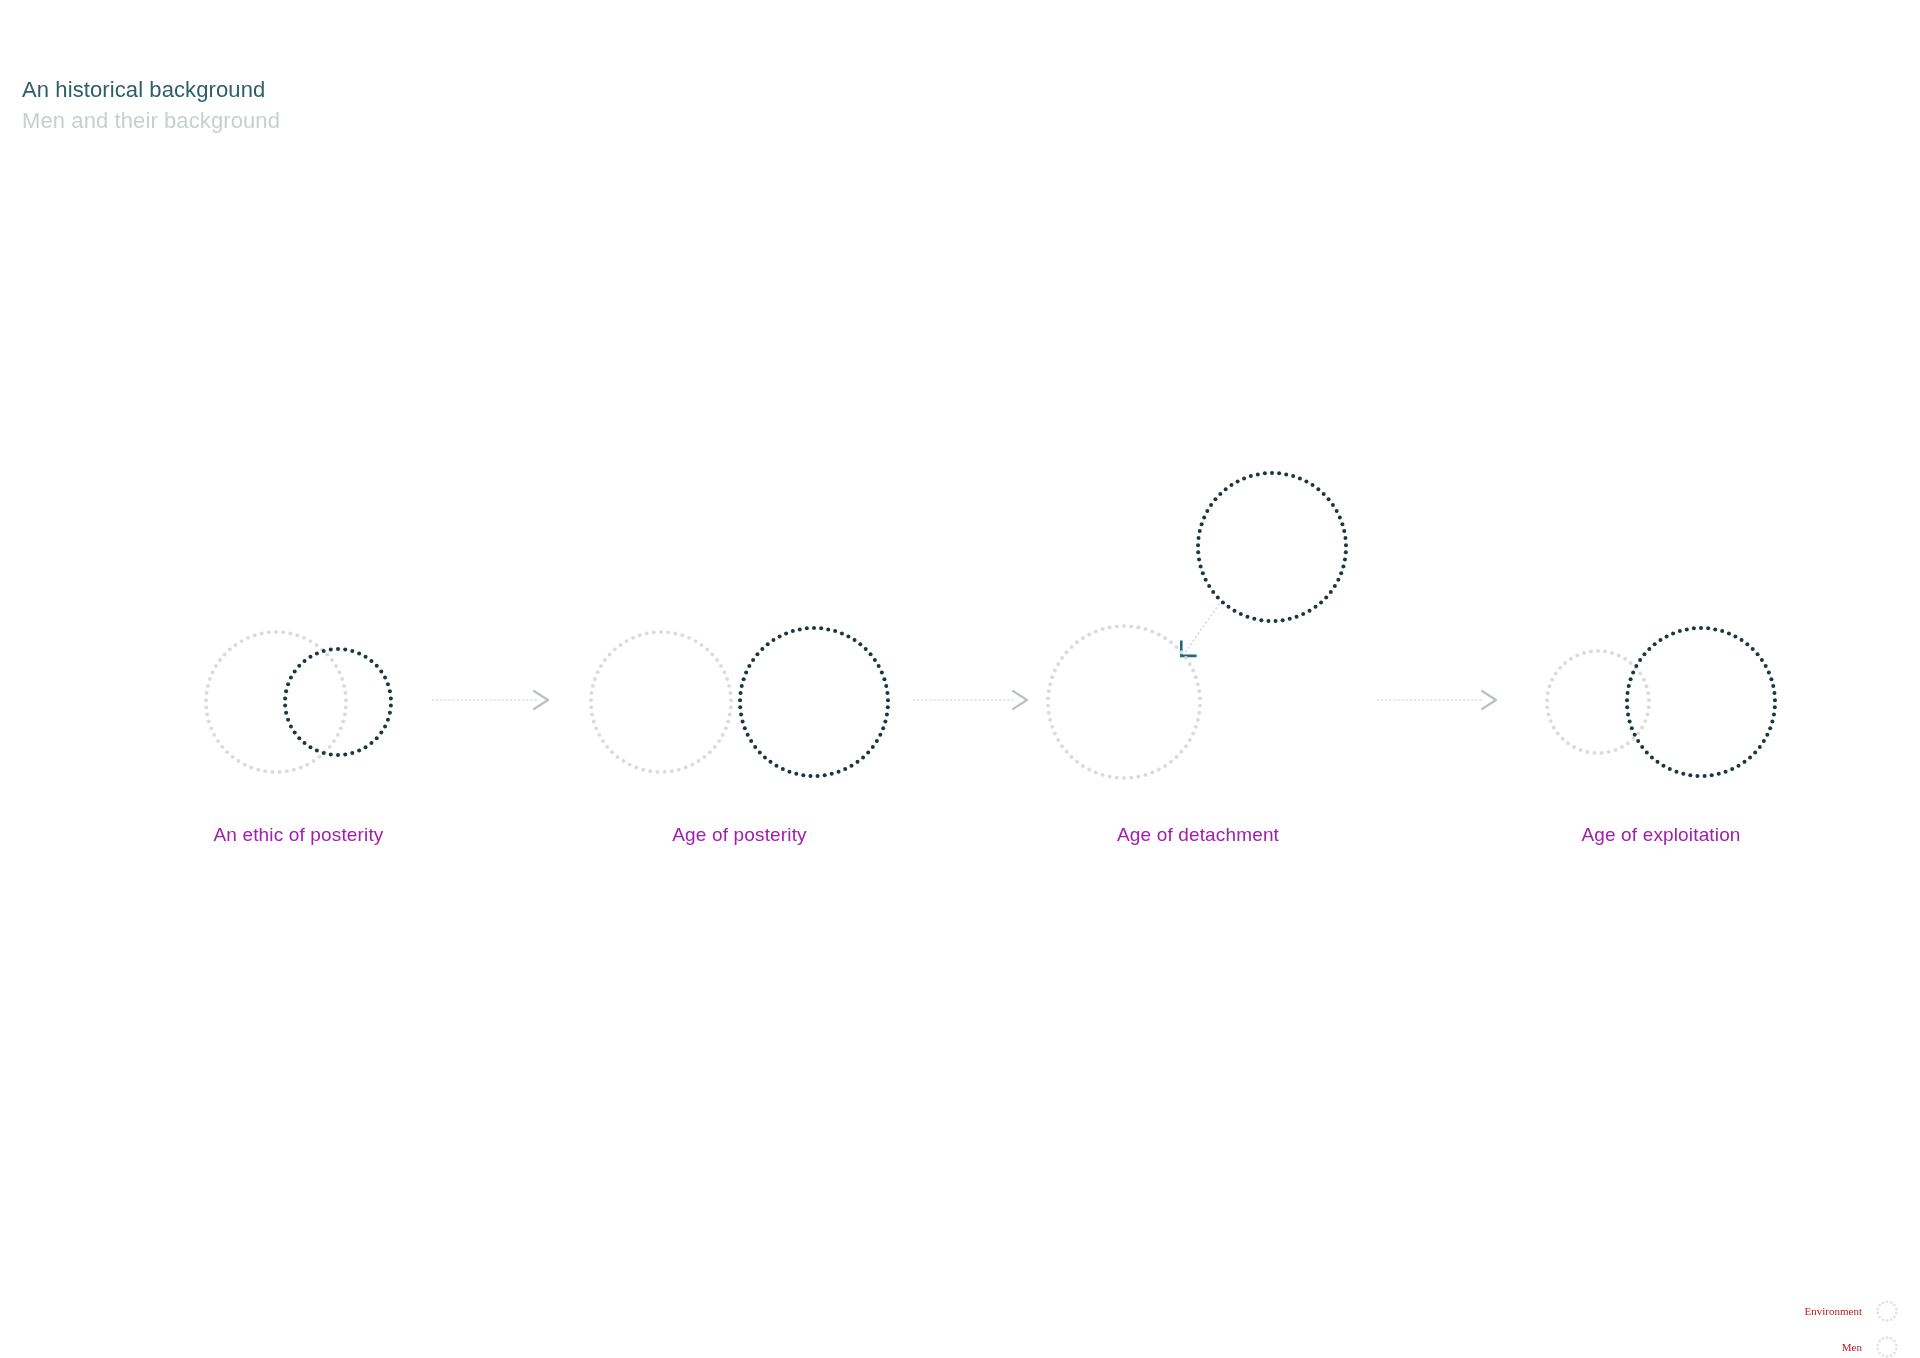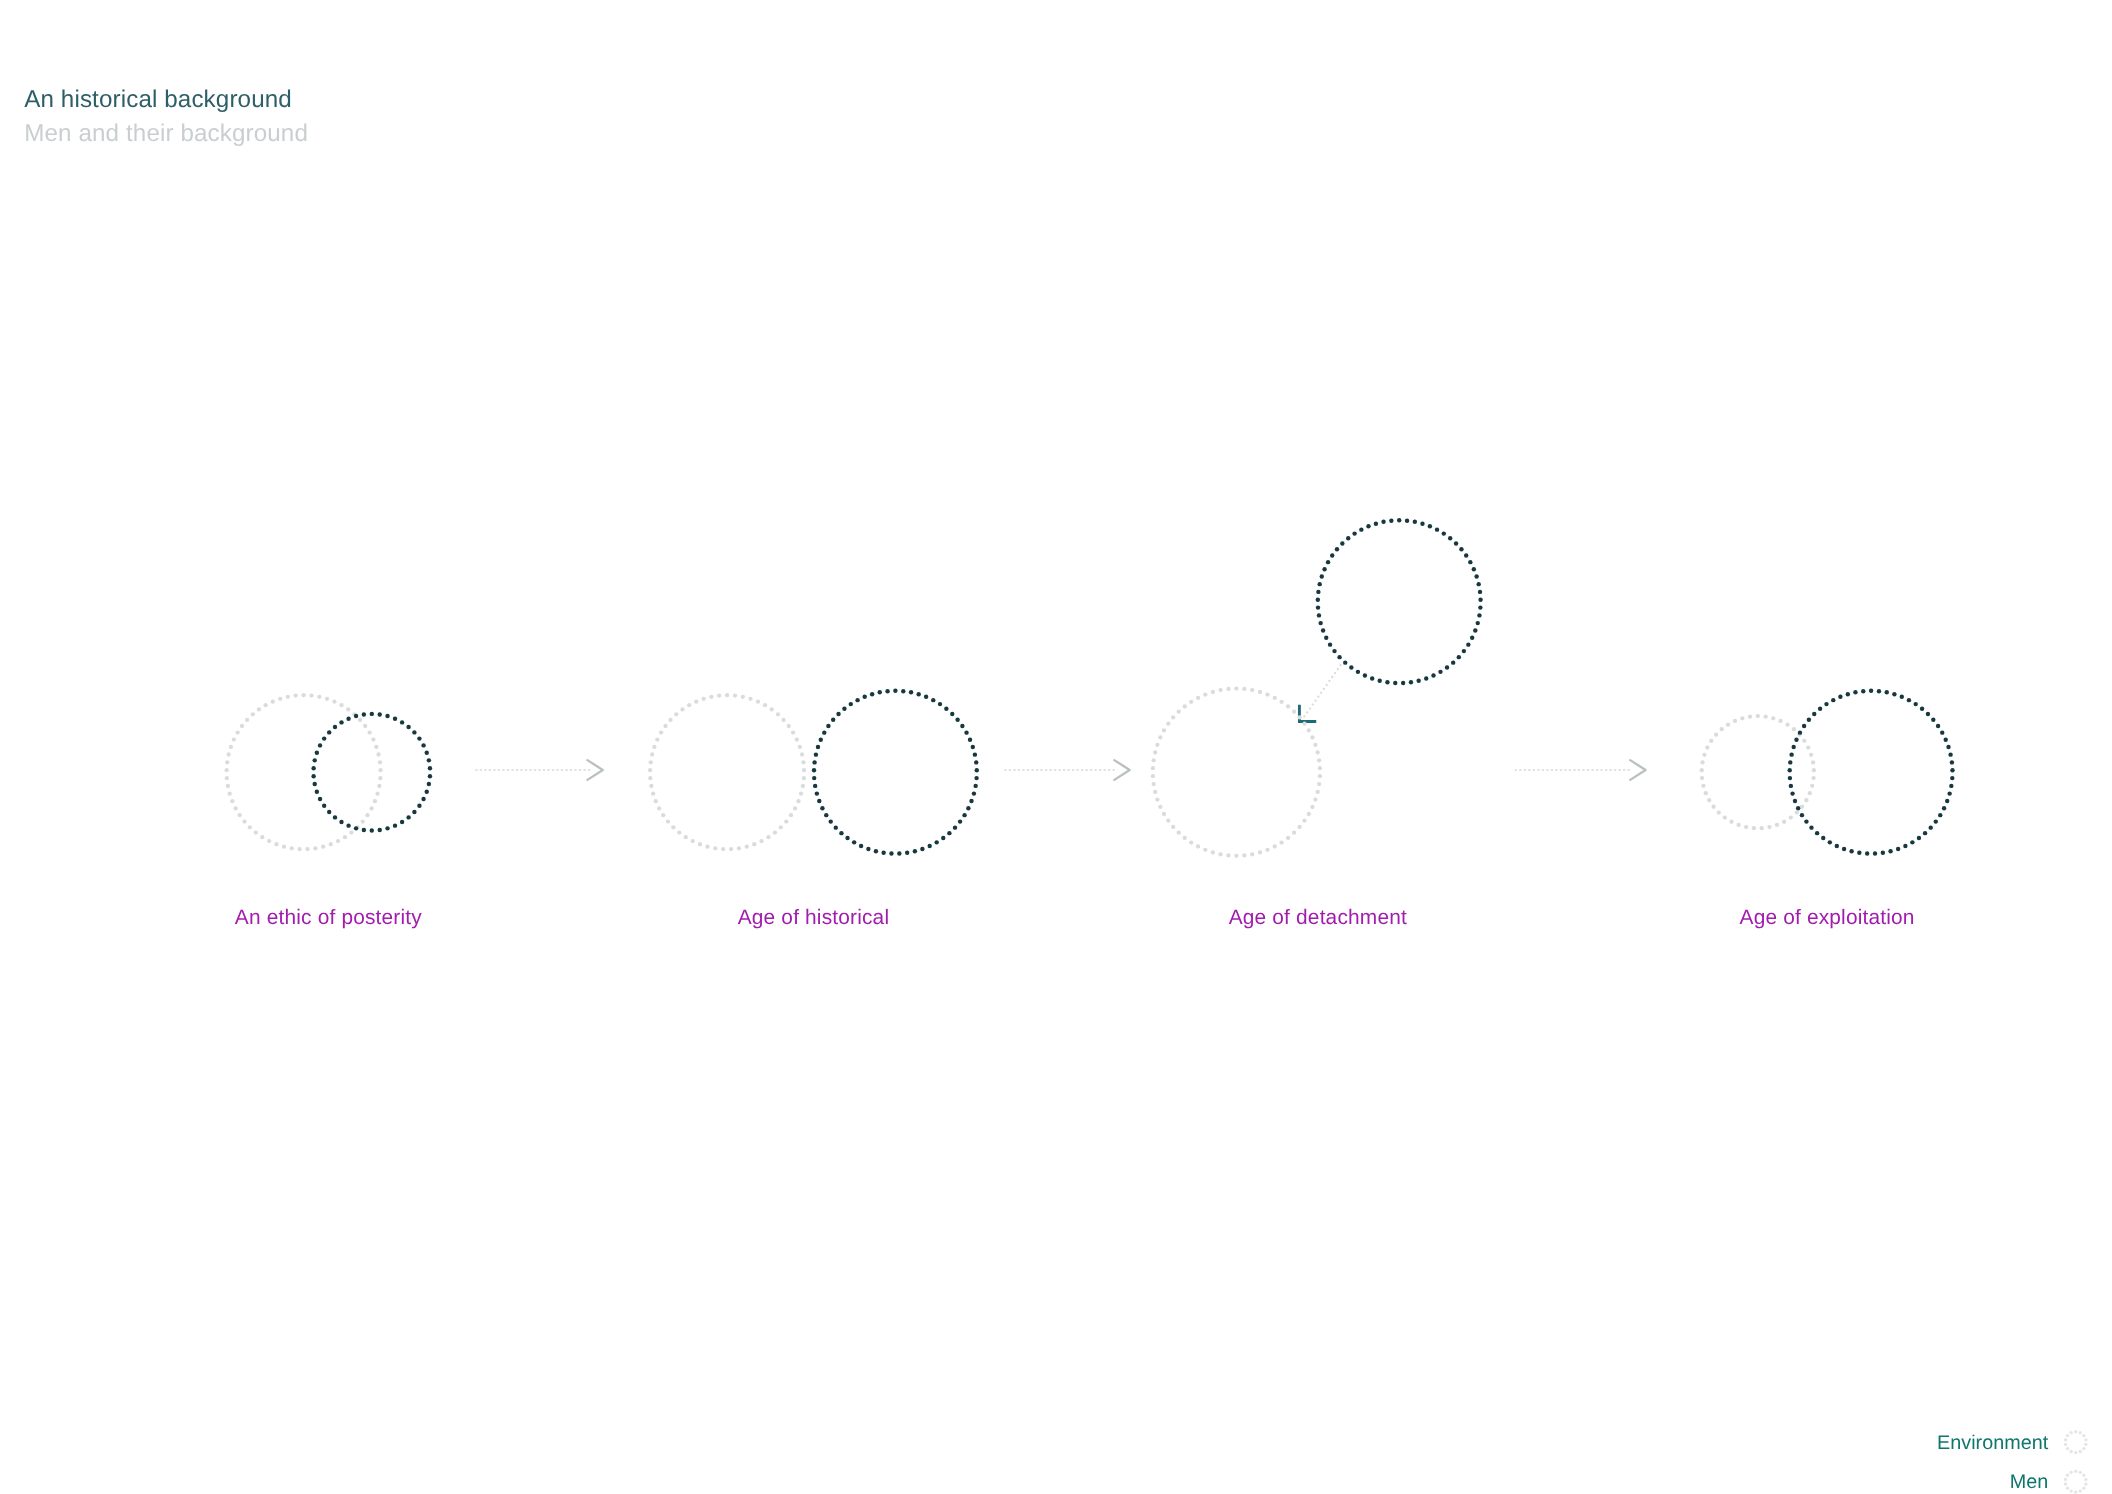--- a/index.html
+++ b/index.html
@@ -72,23 +72,24 @@
     align-items: flex-end;
     gap: 10px;
   }
   .legend-row {
     display: flex;
     align-items: center;
     gap: 12px;
     justify-content: flex-end;
   }
   .legend-label {
-    font-size: 18px;
-    color: #0f766e;
+    font-size: 11px;
+    color: #b91c1c;
     white-space: nowrap;
+    font-family: Liberation Serif, serif;
   }
   .legend-swatch { width: 26px; height: 26px; flex: 0 0 26px; }
 </style>
 </head>
 <body>
 
 <div id="stage">
 
   <div id="header">
     <div id="slide-title">An historical background</div>
@@ -696,21 +697,21 @@
             <circle cx="1679.84" cy="602.09" r="2" fill="#17383f"></circle>
             <circle cx="1686.78" cy="600.38" r="2" fill="#17383f"></circle>
             <circle cx="1693.86" cy="599.35" r="2" fill="#17383f"></circle>
           </g>
         </g>
       </svg>
   </div>
 
   <div id="stage-labels">
       <div class="stage-label" style="left: 298.5px; top: 795px;">An ethic of posterity</div>
-      <div class="stage-label" style="left: 739.5px; top: 795px;">Age of historical</div>
+      <div class="stage-label" style="left: 739.5px; top: 795px;">Age of posterity</div>
       <div class="stage-label" style="left: 1198px; top: 795px;">Age of detachment</div>
       <div class="stage-label" style="left: 1661px; top: 795px;">Age of exploitation</div>
     </div>
 
   <div id="legend">
       <div class="legend-row">
         <span class="legend-label">Environment</span>
         <svg class="legend-swatch" viewBox="0 0 26 26">
           <g>
             <circle cx="13.00" cy="3.50" r="1.5" fill="#e2e6e7"></circle>

